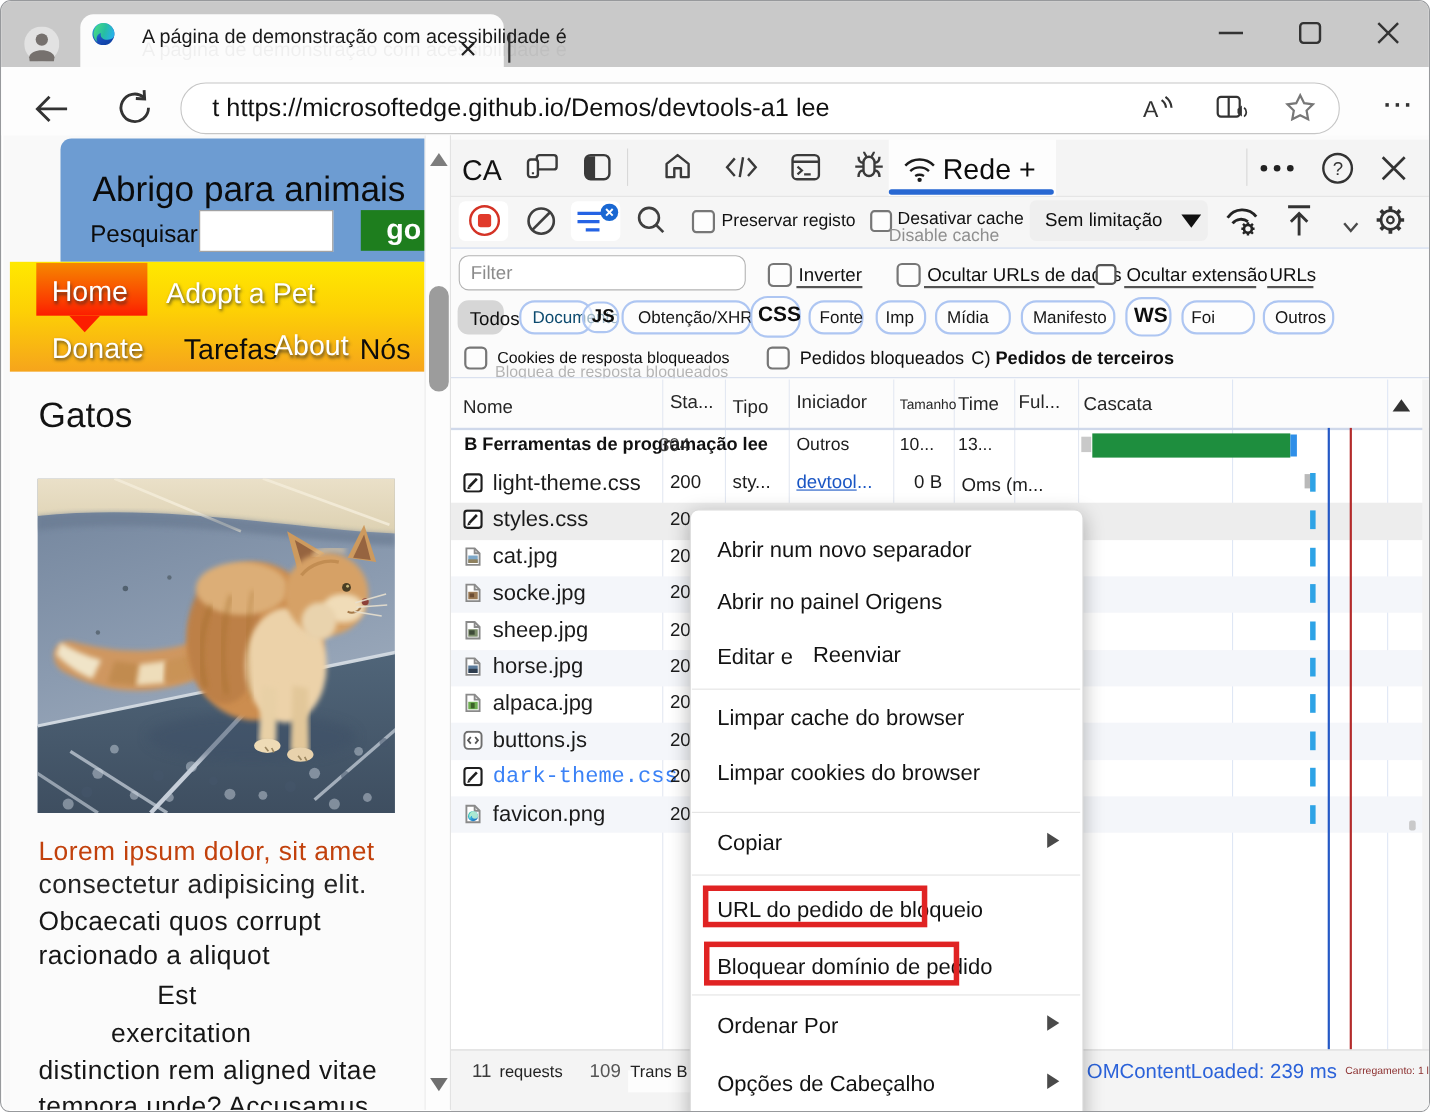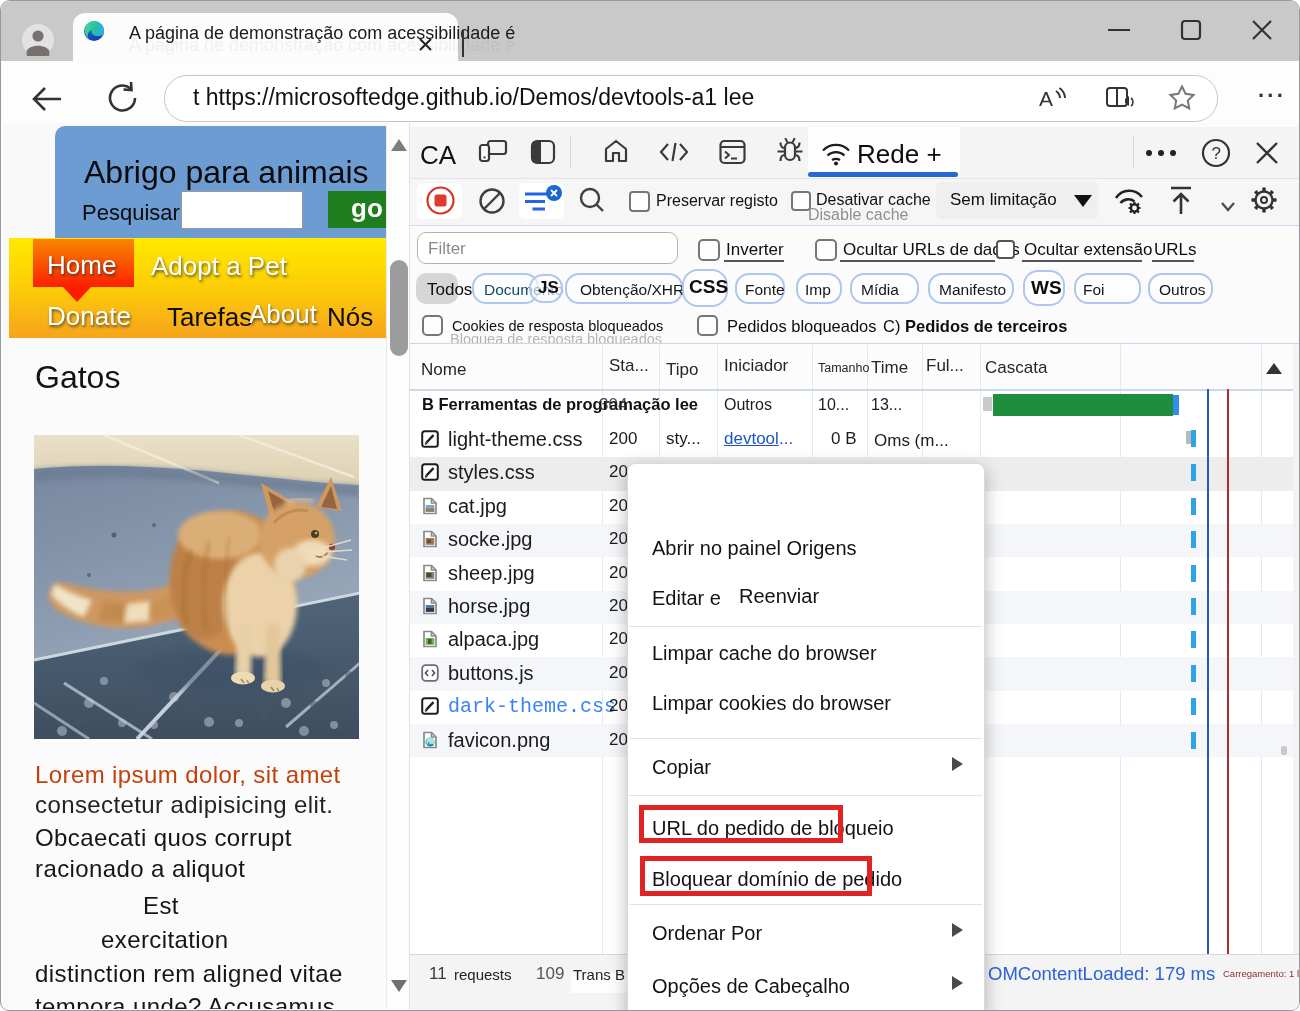--- a/index.html
+++ b/index.html
@@ -555,25 +555,26 @@
 
     <div class="abs" style="left:883px;top:222px;width:7px;height:609px;background:#f3f3f3;"></div>
     <div class="abs" style="left:871px;top:623px;width:6px;height:9px;background:#c9c9c9;border-radius:2px;"></div>
 
     <div class="abs" style="left:0;top:831px;width:890px;height:55px;background:#f4f4f4;border-top:1px solid #d9d9d9;"></div>
     <div class="abs" style="left:19px;top:841px;font-size:17px;color:#3a3a3a;">11</div>
     <div class="abs" style="left:44px;top:843px;font-size:15px;color:#222;">requests</div>
     <div class="abs" style="left:126px;top:841px;font-size:17px;color:#555;">109</div>
     <div class="abs" style="left:161px;top:850px;width:60px;height:20px;background:#fdfdfd;"></div>
     <div class="abs" style="left:163px;top:843px;font-size:15px;color:#222;">Trans B</div>
-    <div class="abs" style="left:578px;top:840px;font-size:18.5px;color:#2b62d9;">OMContentLoaded: 179 ms</div>
+    <div class="abs" style="left:578px;top:840px;font-size:18.5px;color:#2b62d9;">OMContentLoaded: 239 ms</div>
     <div class="abs" style="left:813px;top:845px;font-size:9.5px;color:#8c3030;white-space:nowrap;">Carregamento: 1 l</div>
   </div>
 
   <div class="menu">
+    <div class="mi" style="top:25px;">Abrir num novo separador</div>
     <div class="mi" style="top:73px;">Abrir no painel Origens</div>
     <div class="mi" style="top:123px;">Editar e</div>
     <div class="mi" style="left:111px;top:121px;">Reenviar</div>
     <div class="msep" style="top:162px;"></div>
     <div class="mi" style="top:178px;">Limpar cache do browser</div>
     <div class="mi" style="top:228px;">Limpar cookies do browser</div>
     <div class="msep" style="top:274px;"></div>
     <div class="mi" style="top:292px;">Copiar</div>
     <div class="arr" style="left:324px;top:293px;"></div>
     <div class="msep" style="top:331px;"></div>

